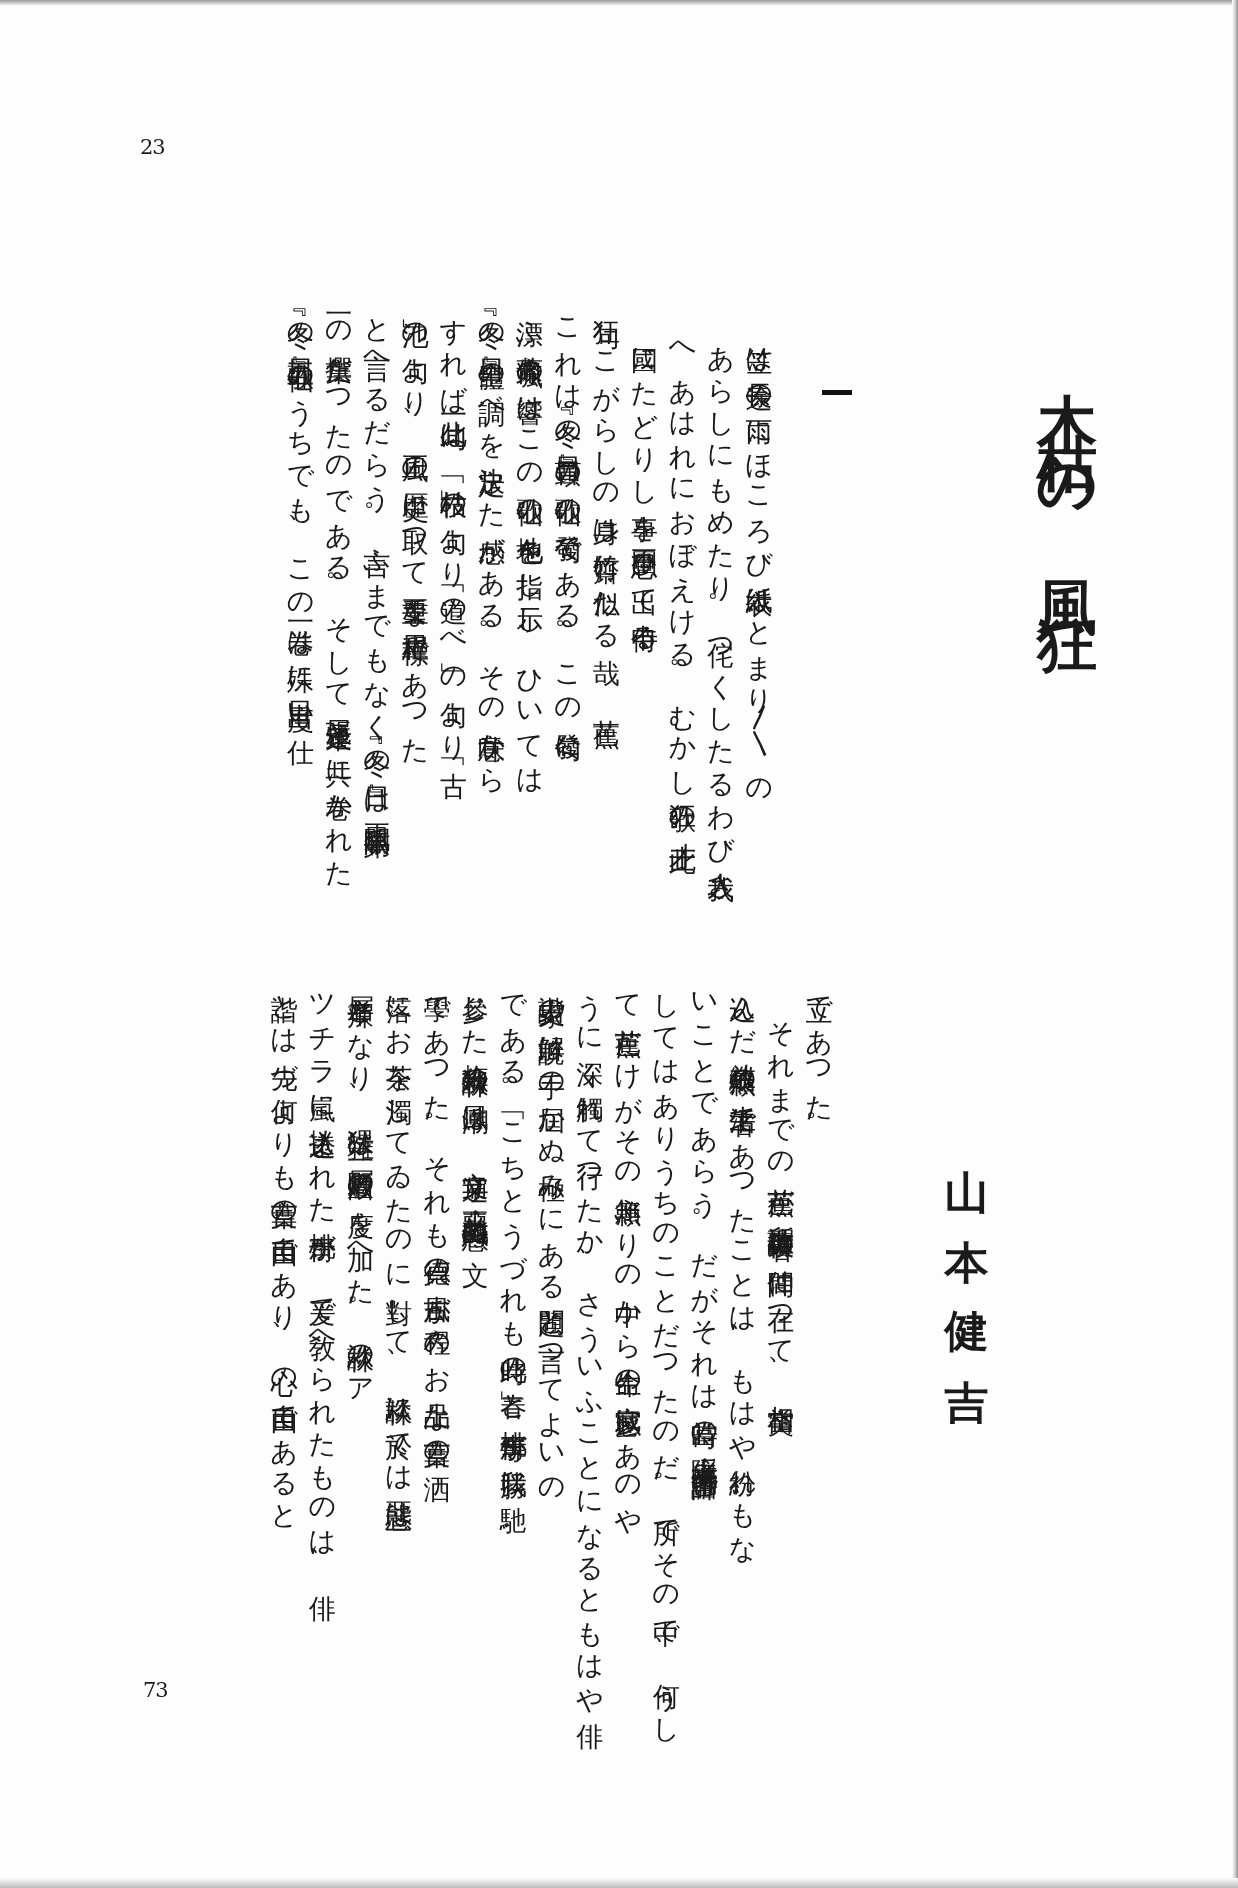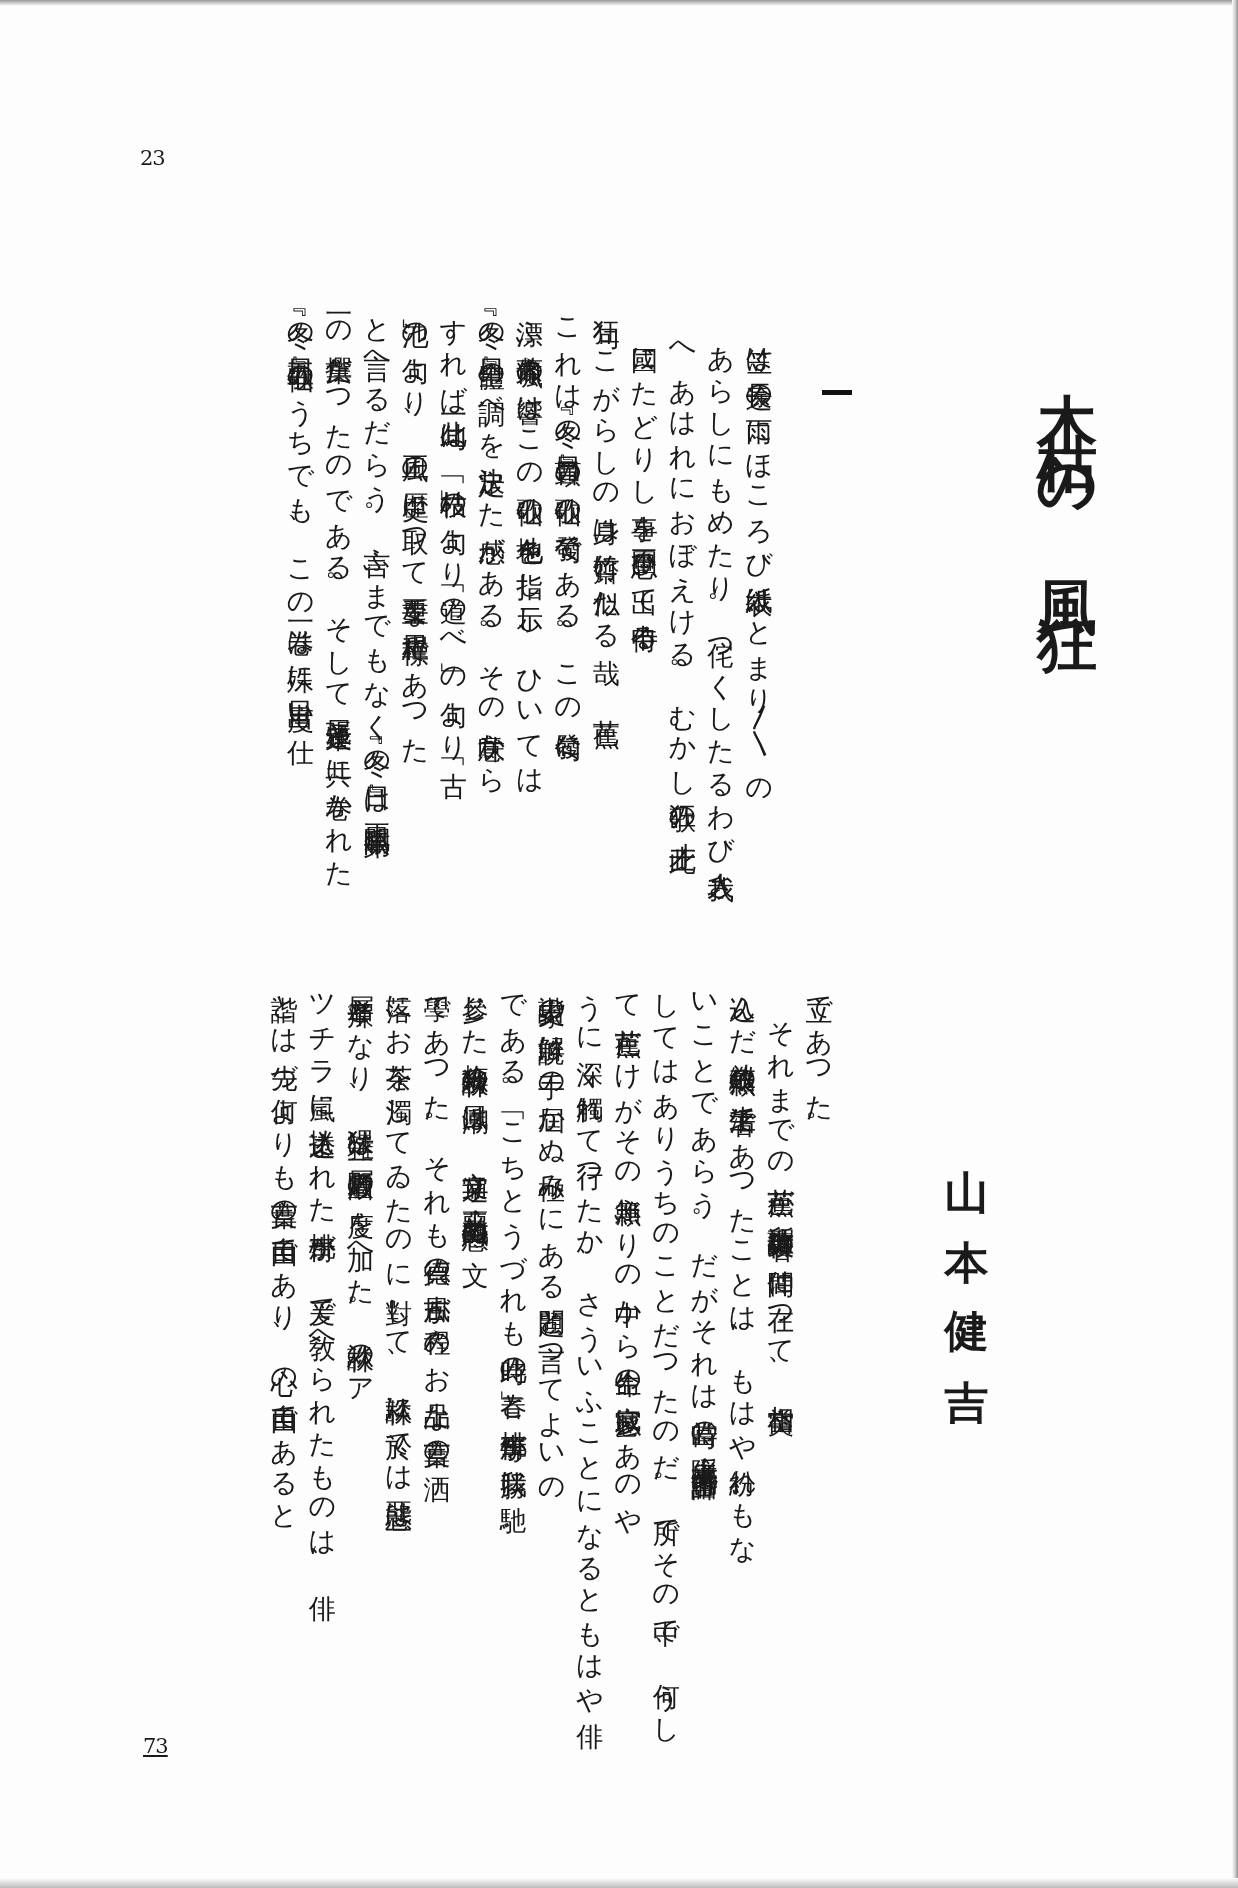--- a/index.html
+++ b/index.html
@@ -18,24 +18,23 @@
     position: absolute; top: 0; left: 0; width: 1238px; height: 6px;
     background: linear-gradient(to bottom, #9a9a9a, #fdfdfd);
   }
   .scan-edge-bottom {
     position: absolute; bottom: 0; left: 0; width: 1238px; height: 10px;
     background: linear-gradient(to top, #bdbdbd, #fdfdfd);
   }
   .page-num {
     position: absolute; font-size: 21px; letter-spacing: -1px;
     font-family: "DejaVu Serif", serif;
-    margin-top: 11px;
   }
   .page-num.top { left: 140px; top: 135px; }
-  .page-num.bottom { left: 143px; top: 1723px; text-decoration: underline; }
+  .page-num.bottom { left: 143px; top: 1678px; }
 
   .title {
     position: absolute; left: 1038px; top: 345px;
     writing-mode: vertical-rl;
     font-size: 60px; font-weight: bold;
     letter-spacing: 40px; line-height: 1;
     font-family: "DejaVu Serif", serif;
   }
   .author {
     position: absolute; left: 945px; top: 1135px;

